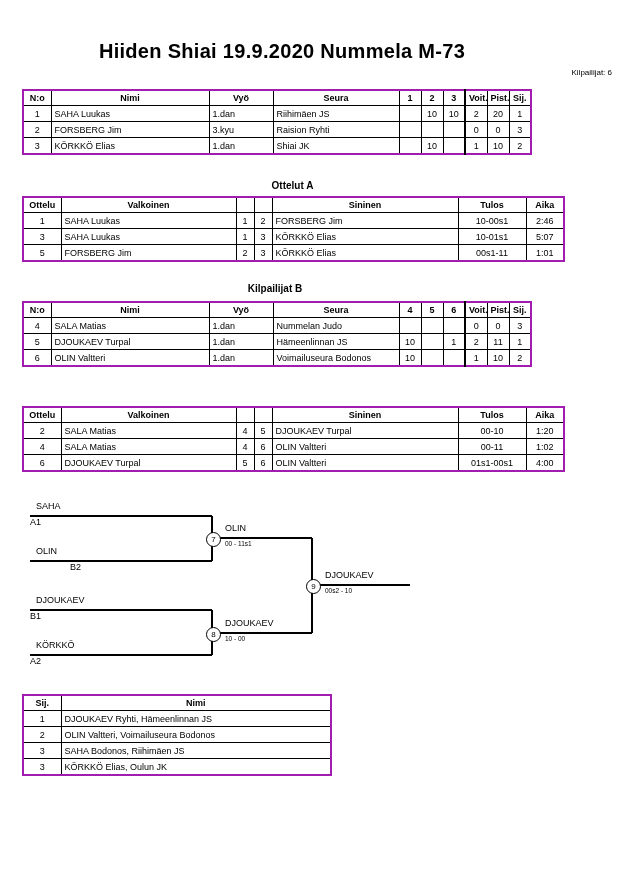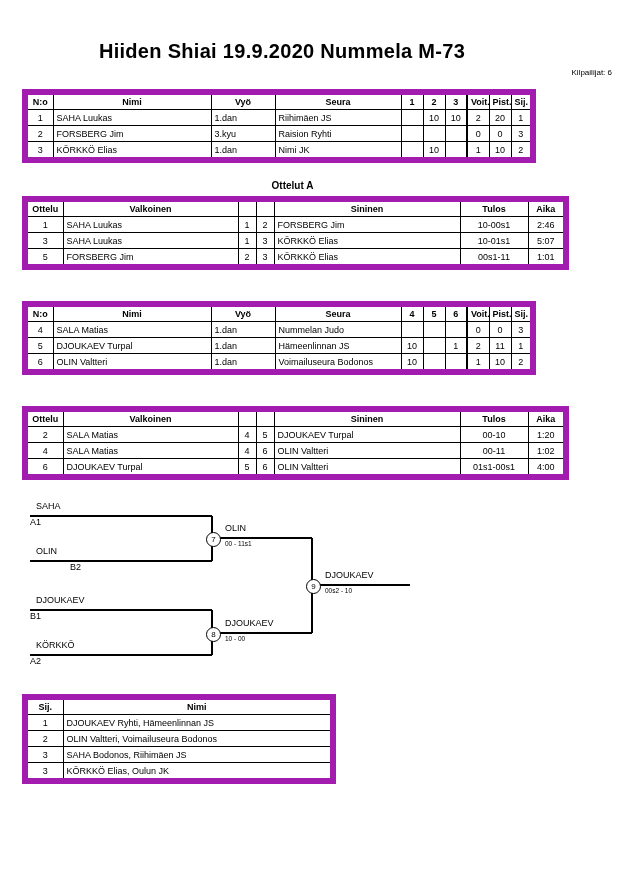--- a/index.html
+++ b/index.html
@@ -41,21 +41,21 @@
     position: absolute;
     font-size: 10px;
     font-weight: bold;
     text-align: center;
   }
 
   
   .tbl {
     position: absolute;
     border-collapse: collapse;
-    border: 6px solid #a21caf;
+    border: 2px solid #a21caf;
     background: #fff;
     table-layout: fixed;
   }
   .tbl th, .tbl td {
     border: 1px solid #000;
     font-size: 9px;
     height: 15px;
     padding: 0 3px;
     overflow: hidden;
     white-space: nowrap;
@@ -164,21 +164,21 @@
         <td class="c"></td>
         <td class="c"></td>
         <td class="c sep-left">0</td>
         <td class="c">0</td>
         <td class="c">3</td>
       </tr>
       <tr>
         <td class="c">3</td>
         <td class="l">KÖRKKÖ Elias</td>
         <td class="l">1.dan</td>
-        <td class="l">Nimi JK</td>
+        <td class="l">Shiai JK</td>
         <td class="c"></td>
         <td class="c">10</td>
         <td class="c"></td>
         <td class="c sep-left">1</td>
         <td class="c">10</td>
         <td class="c">2</td>
       </tr>
     </tbody>
   </table>
 
@@ -229,20 +229,21 @@
         <td class="l">FORSBERG Jim</td>
         <td class="c">2</td>
         <td class="c">3</td>
         <td class="l">KÖRKKÖ Elias</td>
         <td class="c">00s1-11</td>
         <td class="c">1:01</td>
       </tr>
     </tbody>
   </table>
 
+  <div class="section-title" style="left:20px; top:283px; width:510px;">Kilpailijat B</div>
 
   <table class="tbl" style="left:22px; top:301px; width:508px;">
     <colgroup>
       <col style="width:28px">
         <col style="width:158px">
         <col style="width:64px">
         <col style="width:126px">
       <col style="width:22px">
         <col style="width:22px">
         <col style="width:22px">

